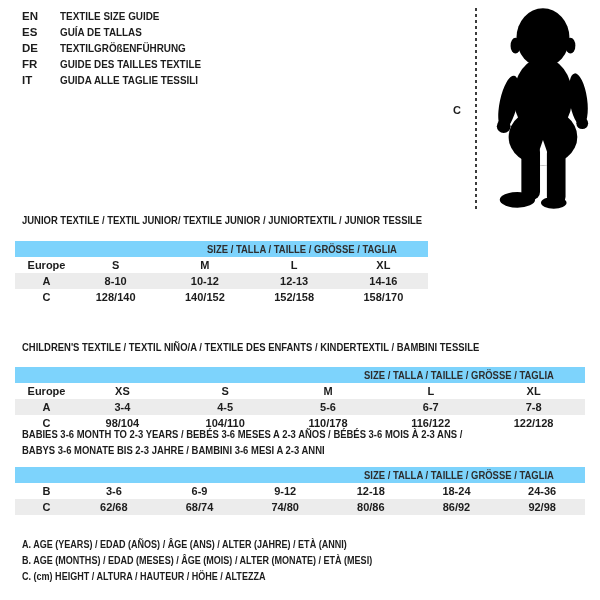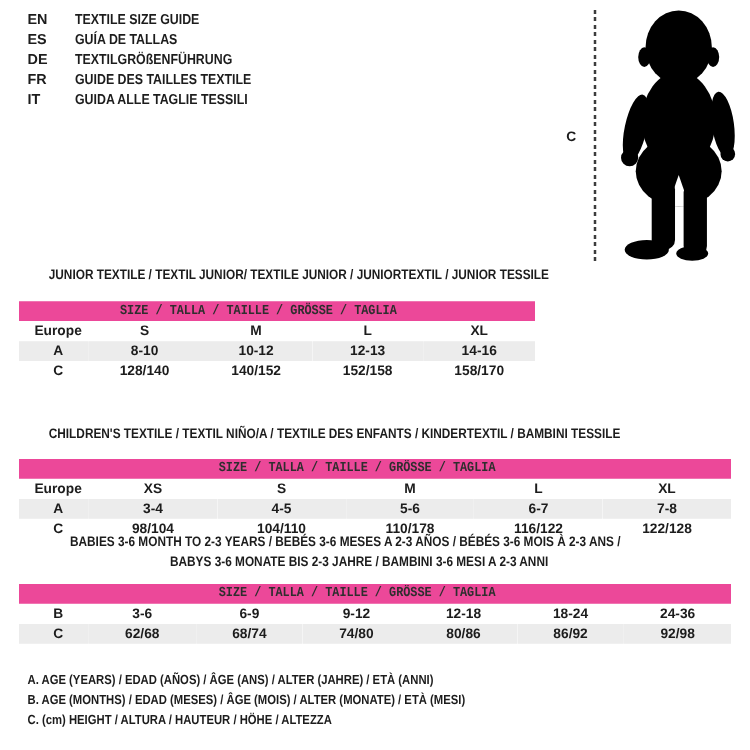--- a/index.html
+++ b/index.html
@@ -17,30 +17,30 @@
     position:absolute;left:475px;top:8px;width:2px;height:203px;
     background-image:repeating-linear-gradient(to bottom,#3c3c3c 0 3px,transparent 3px 6px);
   }
   .marker-label{position:absolute;left:453px;top:104px;font-size:11px;font-weight:bold;}
   .silhouette{position:absolute;left:487px;top:4px;}
   
   .section{position:absolute;left:15px;}
   .sec-0{top:213px;width:413px;}
   .sec-1{top:340px;width:570px;}
   .sec-2{top:426px;width:570px;}
-  .heading-line{margin-left:24px;font-size:11px;font-weight:bold;line-height:15px;white-space:nowrap;}
-  .sec-2 .heading-line{line-height:16px;text-align:center;}
+  .heading-line{margin-left:7px;font-size:11px;font-weight:bold;line-height:15px;white-space:nowrap;}
+  .sec-2 .heading-line{line-height:16px;}
   .section table{border-collapse:collapse;table-layout:fixed;width:100%;
     font-size:11px;font-weight:bold;color:#1c1c1c;}
   .sec-0 table{margin-top:13px;}
   .sec-1 table{margin-top:12px;}
   .sec-2 table{margin-top:9px;}
   .section td{height:16px;padding:0;line-height:16px;text-align:center;overflow:hidden;}
   .section td.first{text-align:center;padding-left:7px;}
-  tr.band td{background:#ec4899;text-align:center;padding-left:7px;color:#2e2e2e;font-family:Liberation Mono, monospace;}
+  tr.band td{background:#7dd3fc;text-align:right;padding-left:7px;color:#2e2e2e;}
   tr.shaded td{background:#ececec;}
   
   .legend{position:absolute;left:22px;top:536px;}
   .legend-line{height:16px;line-height:16px;font-size:10.5px;font-weight:bold;white-space:nowrap;}
 </style>
 </head>
 <body>
 
 <div class="canvas">
 

